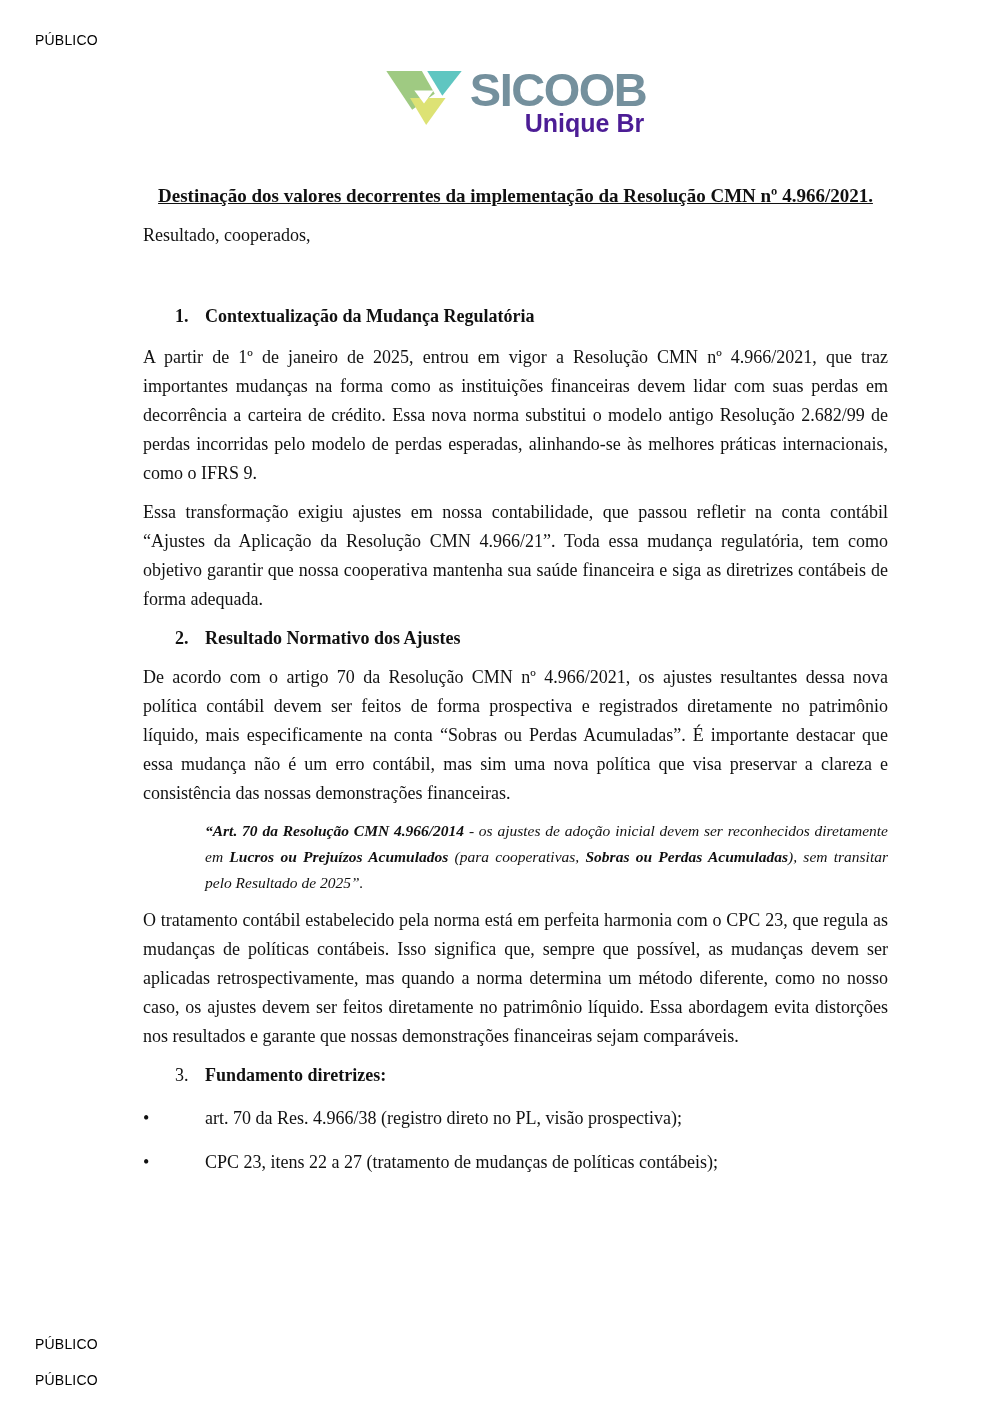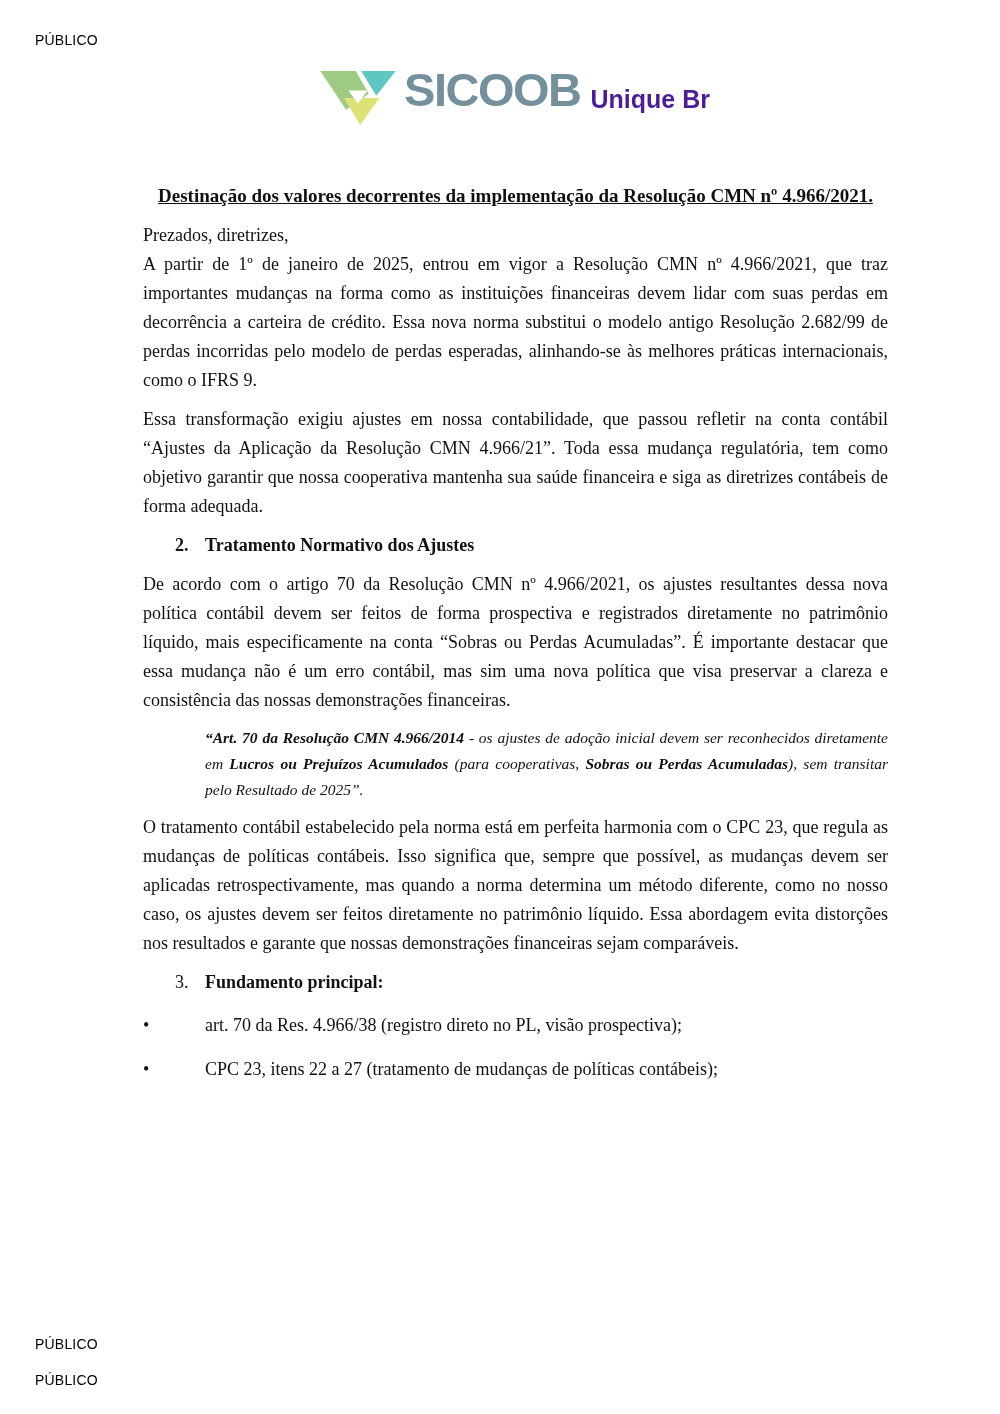--- a/index.html
+++ b/index.html
@@ -28,21 +28,21 @@
   .cls-b2 { top:1362px; }
 
   .logo {
     display:flex;
     justify-content:center;
     align-items:flex-start;
     gap:7px;
     height:74px;
   }
   .logo-mark { width:78px; height:56px; margin-top:2px; }
-  .logo-text { display:flex; flex-direction:row; align-items:flex-end;gap:10px; }
+  .logo-text { display:flex; flex-direction:column; align-items:flex-end; }
   .brand {
     font-family:"Liberation Sans", sans-serif;
     font-weight:bold;
     font-size:47px;
     line-height:44px;
     letter-spacing:-1.5px;
     color:#74909d;
   }
   .unit {
     font-family:Liberation Sans, sans-serif;
@@ -106,40 +106,43 @@
       <polygon points="27,19 45,19 36,31" fill="#ffffff"></polygon>
     </svg>
     <div class="logo-text">
       <div class="brand">SICOOB</div>
       <div class="unit">Unique Br</div>
     </div>
   </header>
 
   <h1 class="title">Destinação dos valores decorrentes da implementação da Resolução CMN nº 4.966/2021.</h1>
 
-  <p class="greeting">Prezados, diretrizes,</p>
+  <p class="greeting">Resultado, cooperados,</p>
 
+  <h2 class="heading mt-h1">
+    <span class="num">1.</span><span>Contextualização da Mudança Regulatória</span>
+  </h2>
 
   <p class="body">A partir de 1º de janeiro de 2025, entrou em vigor a Resolução CMN nº 4.966/2021, que traz importantes mudanças na forma como as instituições financeiras devem lidar com suas perdas em decorrência a carteira de crédito. Essa nova norma substitui o modelo antigo Resolução 2.682/99 de perdas incorridas pelo modelo de perdas esperadas, alinhando-se às melhores práticas internacionais, como o IFRS 9.</p>
 
   <p class="body">Essa transformação exigiu ajustes em nossa contabilidade, que passou refletir na conta contábil “Ajustes da Aplicação da Resolução CMN 4.966/21”. Toda essa mudança regulatória, tem como objetivo garantir que nossa cooperativa mantenha sua saúde financeira e siga as diretrizes contábeis de forma adequada.</p>
 
   <h2 class="heading mt-h2">
-    <span class="num">2.</span><span>Tratamento Normativo dos Ajustes</span>
+    <span class="num">2.</span><span>Resultado Normativo dos Ajustes</span>
   </h2>
 
   <p class="body">De acordo com o artigo 70 da Resolução CMN nº 4.966/2021, os ajustes resultantes dessa nova política contábil devem ser feitos de forma prospectiva e registrados diretamente no patrimônio líquido, mais especificamente na conta “Sobras ou Perdas Acumuladas”. É importante destacar que essa mudança não é um erro contábil, mas sim uma nova política que visa preservar a clareza e consistência das nossas demonstrações financeiras.</p>
 
   <p class="quote"><span class="b">“Art. 70 da Resolução CMN 4.966/2014</span><span> - os ajustes de adoção inicial devem ser reconhecidos diretamente em </span><span class="b">Lucros ou Prejuízos Acumulados</span><span> (para cooperativas, </span><span class="b">Sobras ou Perdas Acumuladas</span><span>), sem transitar pelo Resultado de 2025”.</span></p>
 
   <p class="body">O tratamento contábil estabelecido pela norma está em perfeita harmonia com o CPC 23, que regula as mudanças de políticas contábeis. Isso significa que, sempre que possível, as mudanças devem ser aplicadas retrospectivamente, mas quando a norma determina um método diferente, como no nosso caso, os ajustes devem ser feitos diretamente no patrimônio líquido. Essa abordagem evita distorções nos resultados e garante que nossas demonstrações financeiras sejam comparáveis.</p>
 
 
   <h2 class="heading mt-h3">
-    <span class="num num-regular">3.</span><span>Fundamento principal:</span>
+    <span class="num num-regular">3.</span><span>Fundamento diretrizes:</span>
   </h2>
 
   <div class="bullet-row">
     <span class="marker">•</span>
     <span class="bullet-text">art. 70 da Res. 4.966/38 (registro direto no PL, visão prospectiva);</span>
   </div>
 
   <div class="bullet-row">
     <span class="marker">•</span>
     <span class="bullet-text">CPC 23, itens 22 a 27 (tratamento de mudanças de políticas contábeis);</span>

